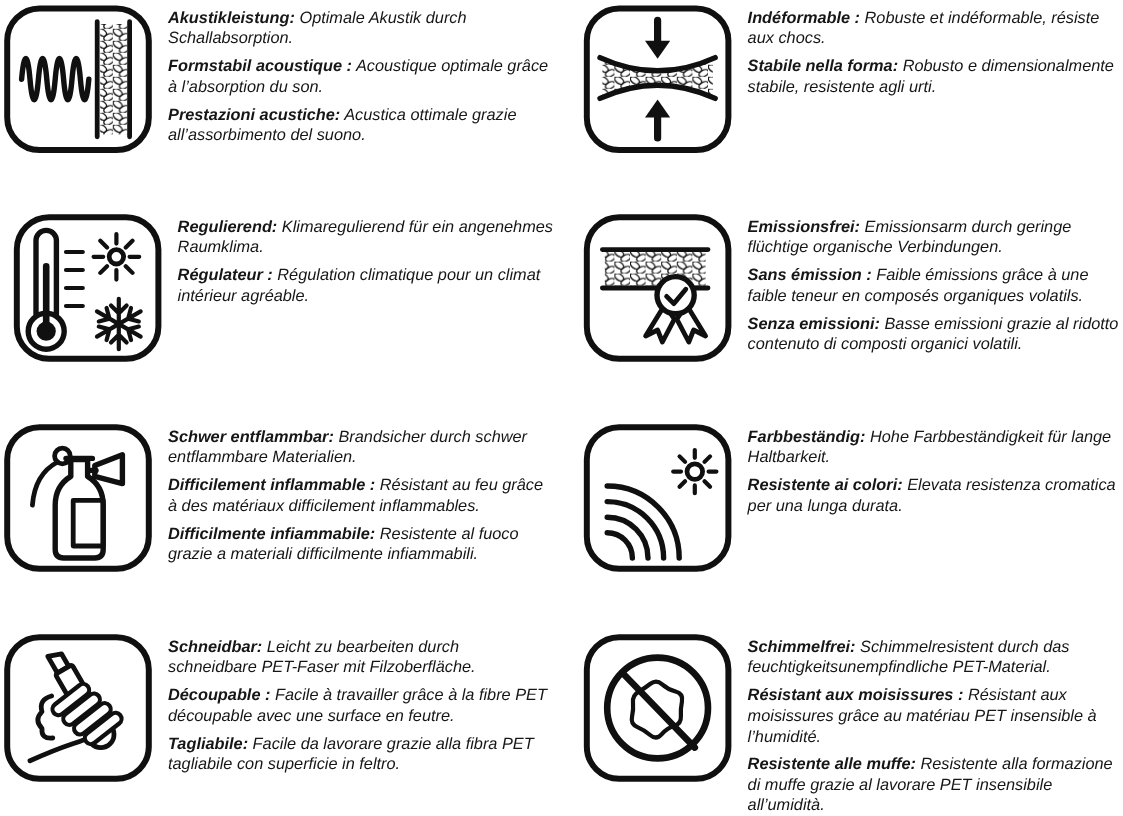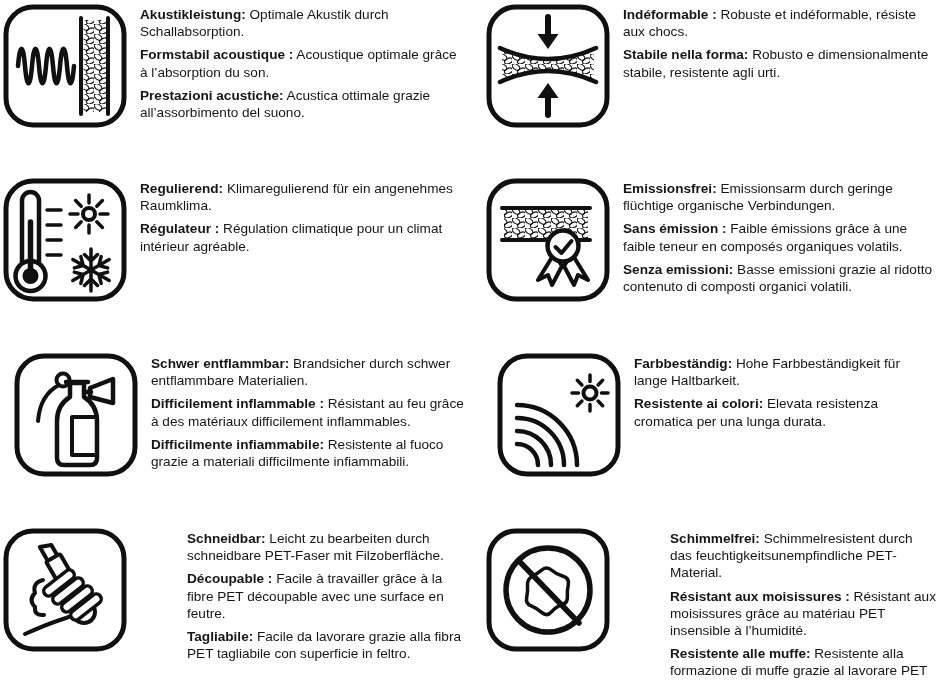--- a/index.html
+++ b/index.html
@@ -1,25 +1,25 @@
 <!DOCTYPE html>
 <html><head>
 <meta charset="utf-8">
 <style>
   html,body{margin:0;padding:0;background:#ffffff;}
   body{font-family:"Liberation Sans",sans-serif;color:#161616;}
   .sheet{width:936px;height:680px;background:#ffffff;display:grid;
-         grid-template-columns:468px 468px;grid-template-rows:repeat(4,170px);overflow:hidden;}
+         grid-template-columns:468px 468px;grid-template-rows:repeat(4,170px);overflow:hidden;font-style:italic;}
   .tile{display:flex;align-items:flex-start;box-sizing:border-box;}
   .tile.c1{padding-left:3px;}
   .tile.c2{padding-left:18px;}
   .tile.r1{padding-top:4px;}
-  .tile.r2{padding-top:8px;}
-  .tile.r3{padding-top:13px;margin-left:11px;}
-  .tile.r4{padding-top:18px;gap:47px;}
+  .tile.r2{padding-top:8px;justify-content:flex-end;}
+  .tile.r3{padding-top:13px;}
+  .tile.r4{padding-top:18px;}
   .icon-box{flex:0 0 124px;width:124px;height:124px;}
   .icon-box svg{display:block;}
   .texts{margin-left:13px;margin-top:2px;width:320px;font-size:13.6px;line-height:17.2px;}
   .texts p{margin:0 0 6px 0;}
   .texts strong{font-weight:700;}
   
   .frame{fill:none;stroke:#101010;stroke-width:5;}
   .ln{fill:none;stroke:#101010;stroke-linecap:round;stroke-linejoin:round;}
   .fw{fill:#ffffff;stroke:#101010;stroke-linejoin:round;}
   .fb{fill:#101010;stroke:none;}

